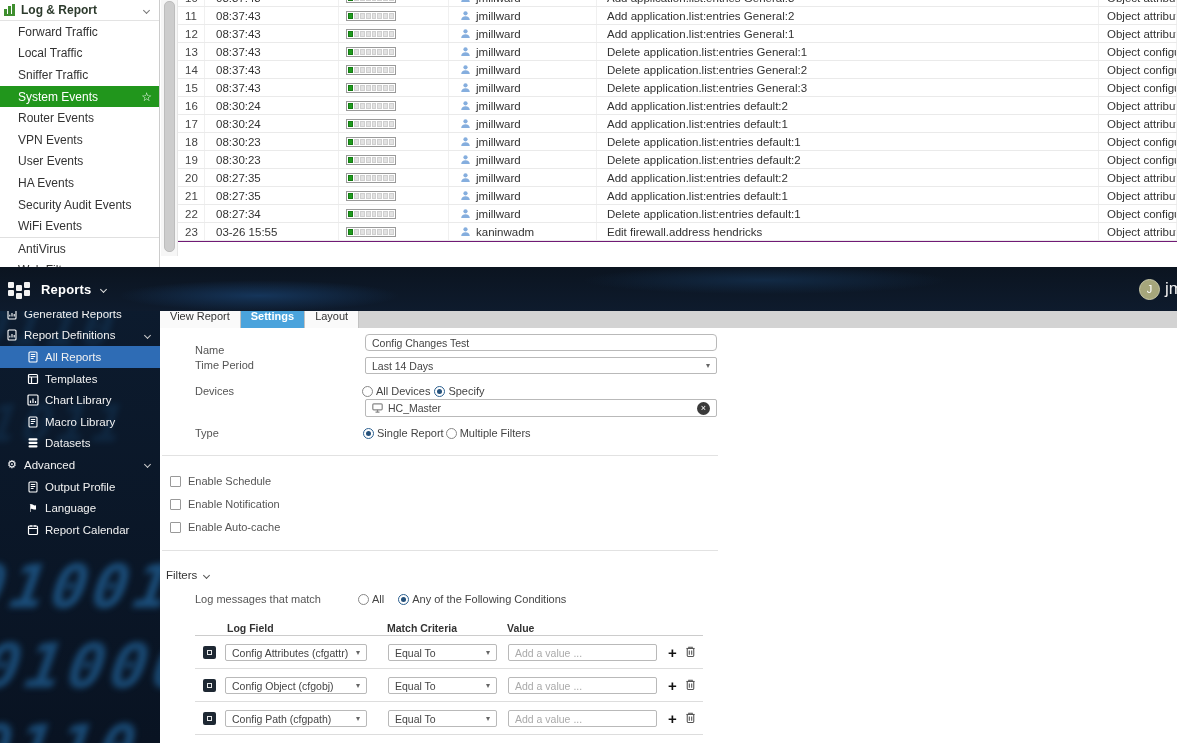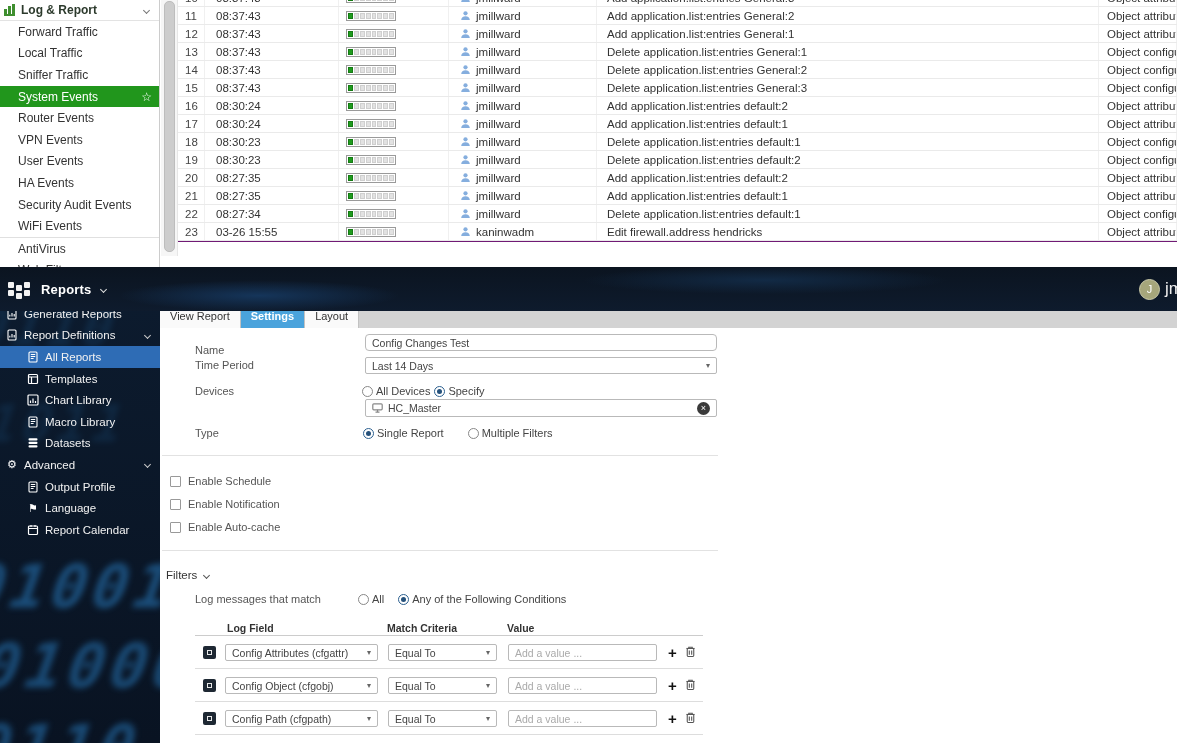--- a/index.html
+++ b/index.html
@@ -80,21 +80,21 @@
 .content{position:absolute;left:0;top:25px;right:0;bottom:0;font-size:11px;color:#444}
 .flabel{position:absolute;left:35px;font-size:11px;color:#555}
 .fl-name{top:16px}.fl-time{top:31px}.fl-dev{top:57px}.fl-type{top:99px}
 .tinput{position:absolute;left:205px;width:352px;height:17px;border:1px solid #b9b9b9;border-radius:4px;font-family:"Liberation Sans",sans-serif;font-size:10.5px;color:#444;padding:0 6px;background:#fff}
 .in-name{top:6px}
 .tselect{position:absolute;left:205px;width:352px;height:17px;border:1px solid #b9b9b9;border-radius:2px;background:#fff;display:flex;align-items:center;padding:0 6px;font-size:10.5px;color:#444;cursor:pointer}
 .sel-time{top:29px}
 .caret{margin-left:auto;font-size:8px;color:#666;line-height:1}
 .radiorow{position:absolute;display:flex;align-items:flex-end}
 .rr-dev{left:202px;top:57px;gap:4px}
-.rr-type{left:203px;top:99px;gap:24px}
+.rr-type{left:203px;top:99px;gap:2px}
 .rr-match{left:198px;top:265px;gap:14px}
 .ropt{display:flex;align-items:center;gap:3px;cursor:pointer}
 .radio{width:11px;height:11px;border:1px solid #888;border-radius:50%;background:#fff;position:relative;flex:0 0 11px}
 .radio.on{border-color:#2b5f8f}
 .radio.on::after{content:"";position:absolute;left:2px;top:2px;width:5px;height:5px;border-radius:50%;background:#25517b}
 .chip{position:absolute;left:205px;top:71px;width:352px;height:18px;border:1px solid #b9b9b9;border-radius:2px;display:flex;align-items:center;gap:5px;padding:0 6px;font-size:10.5px;color:#444;background:#fff}
 .chipx{margin-left:auto;width:13px;height:13px;border-radius:50%;background:#3a3a3a;color:#fff;font-size:9px;display:flex;align-items:center;justify-content:center;cursor:pointer;line-height:1}
 .divider{position:absolute;left:2px;width:556px;border-top:1px solid #e2e2e2}
 .dv1{top:127px}.dv2{top:222px}
 .cb-row{position:absolute;left:10px;display:flex;align-items:center;gap:7px;font-size:11px;color:#555;cursor:pointer}
@@ -103,21 +103,21 @@
 .fheading{position:absolute;left:6px;top:241px;font-size:11.5px;color:#333;display:flex;align-items:center;gap:7px}
 .fheading .chev{color:#555}
 .matchlabel{position:absolute;left:35px;top:265px;color:#555}
 .fh{position:absolute;top:294px;font-size:10.5px;font-weight:bold;color:#333}
 .fh1{left:67px}.fh2{left:227px}.fh3{left:347px}
 .frows{position:absolute;left:35px;top:307px;width:508px;border-top:1px solid #ccc}
 .f-row{position:relative;height:33px;border-bottom:1px solid #ddd}
 .f-ico{position:absolute;left:8px;top:10px;width:13px;height:13px;background:#1e2833;border-radius:2px;display:flex;align-items:center;justify-content:center}
 .f-ico i{width:5px;height:5px;border:1.5px solid #e8e8e8;display:block}
 .f-select{position:absolute;top:8px;height:17px;border:1px solid #b9b9b9;border-radius:2px;background:#fff;display:flex;align-items:center;padding:0 6px;font-size:10.5px;color:#444;cursor:pointer}
-.f-field{left:30px;width:153px}
+.f-field{left:30px;width:142px}
 .f-crit{left:193px;width:109px}
 .f-val{position:absolute;left:313px;top:8px;width:149px;height:17px;border:1px solid #b9b9b9;border-radius:2px;font-family:"Liberation Sans",sans-serif;font-size:10.5px;padding:0 6px;color:#444}
 .f-val::placeholder{color:#aaa}
 .f-plus{position:absolute;left:473px;top:7px;font-size:15px;font-weight:bold;color:#111;cursor:pointer;line-height:1;padding-top:2px}
 .f-trash{position:absolute;left:489px;top:9px;width:13px;height:13px;cursor:pointer}
 .f-trash svg{display:block}
 </style>
 </head>
 <body>
 

